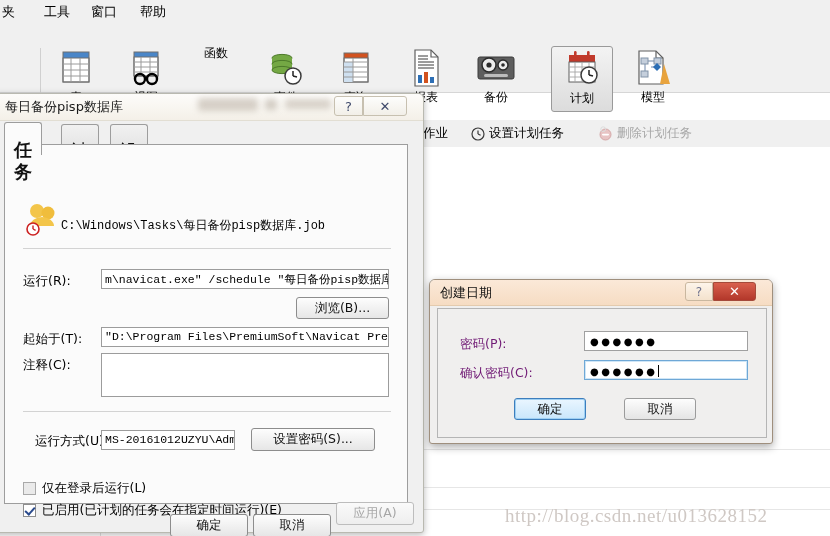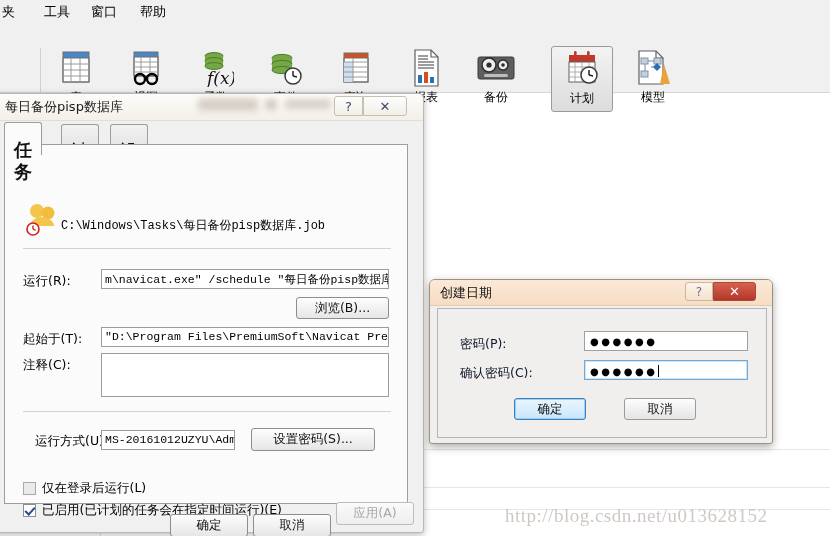--- a/index.html
+++ b/index.html
@@ -90,21 +90,21 @@
   #pwd-title{position:absolute;left:10px;top:4px;font-size:13px;font-family:"DejaVu Sans",sans-serif;color:#111;}
   #pwd-help{position:absolute;left:255px;top:2px;width:28px;height:19px;border:1px solid #c9b79f;
     border-radius:3px 0 0 3px;background:linear-gradient(#fdf4ea,#f4e2cd);display:flex;align-items:center;
     justify-content:center;font-size:12px;color:#6b6f8c;box-sizing:border-box;font-family:"DejaVu Sans",sans-serif;}
   #pwd-close{position:absolute;left:283px;top:2px;width:43px;height:19px;border:1px solid #a54a3a;
     border-radius:0 3px 3px 0;background:linear-gradient(#d9604d,#b2372a);display:flex;align-items:center;
     justify-content:center;font-size:13px;color:#fff;font-weight:bold;box-sizing:border-box;
     font-family:"DejaVu Sans",sans-serif;}
   #pwd-panel{position:absolute;left:7px;top:28px;width:330px;height:130px;
     background:#f0efee;border:1px solid #b5b5b5;box-sizing:border-box;}
-  .pwd-label{position:absolute;font-size:12.5px;font-family:"DejaVu Sans",sans-serif;color:#0f172a;}
+  .pwd-label{position:absolute;font-size:12.5px;font-family:"DejaVu Sans",sans-serif;color:#701a75;}
   .pwd-input{position:absolute;box-sizing:border-box;height:20px;background:#fff;
     border:1px solid #a0a0a0;font-size:10px;letter-spacing:2.5px;padding:4px 0 0 5px;color:#000;
     font-family:"DejaVu Sans",sans-serif;overflow:hidden;white-space:nowrap;}
   .pwd-input.focused{border:1px solid #6fa8d6;box-shadow:inset 0 0 0 1px #cfe6f7;}
   .caret{display:inline-block;width:1px;height:12px;background:#000;vertical-align:-2px;margin-left:1px;}
   .pbtn{position:absolute;box-sizing:border-box;height:22px;border:1px solid #9b9b9b;border-radius:3px;
     background:linear-gradient(#fdfdfd,#e4e4e4);font-size:12.5px;font-family:"DejaVu Sans",sans-serif;
     display:flex;align-items:center;justify-content:center;color:#111;}
   .pbtn.default{border:1px solid #3d7ebd;box-shadow:0 0 0 1px #9fd0f3 inset;
     background:linear-gradient(#eaf6ff,#c9e6fb);}
@@ -163,32 +163,20 @@
           </g>
           <circle cx="12" cy="30" r="5" fill="none" stroke="#000" stroke-width="2.4"></circle>
           <circle cx="24" cy="30" r="5" fill="none" stroke="#000" stroke-width="2.4"></circle>
           <line x1="17" y1="29" x2="19" y2="29" stroke="#000" stroke-width="2.4"></line>
         </svg>
       </div>
       <div class="rb-lab">视图</div>
     </div>
 
     <div class="rb-btn" style="left:185px;">
-      <div class="rb-ico">
-        <svg width="36" height="38" viewBox="0 0 36 38">
-          <g fill="#74a844" stroke="#4d7a2a" stroke-width="1">
-            <ellipse cx="16" cy="7" rx="9" ry="3.4"></ellipse>
-            <rect x="7" y="7" width="18" height="5" stroke="none"></rect>
-            <ellipse cx="16" cy="12" rx="9" ry="3.4"></ellipse>
-            <rect x="7" y="12" width="18" height="5" stroke="none"></rect>
-            <ellipse cx="16" cy="17" rx="9" ry="3.4"></ellipse>
-          </g>
-          <text x="9" y="35" font-family="DejaVu Serif, serif" font-size="17" font-style="italic" fill="#111">f(x)</text>
-        </svg>
-      </div>
       <div class="rb-lab">函数</div>
     </div>
 
     <div class="rb-btn" style="left:255px;">
       <div class="rb-ico">
         <svg width="38" height="38" viewBox="0 0 38 38">
           <g fill="#74a844" stroke="#4d7a2a" stroke-width="1">
             <ellipse cx="15" cy="9" rx="10" ry="3.6"></ellipse>
             <rect x="5" y="9" width="20" height="6" stroke="none"></rect>
             <ellipse cx="15" cy="15" rx="10" ry="3.6"></ellipse>
@@ -293,20 +281,41 @@
           <rect x="7" y="23" width="7" height="6" fill="#c5cfdc" stroke="#8293a8"></rect>
           <rect x="20" y="10" width="7" height="6" fill="#c5cfdc" stroke="#8293a8"></rect>
           <polygon points="19,19 23,15 27,19 23,23" fill="#2d6fb5"></polygon>
           <polygon points="30,16 36,36 26,36" fill="#e8a33d"></polygon>
         </svg>
       </div>
       <div class="rb-lab">模型</div>
     </div>
   </div>
 
+  <div class="abs" id="content-toolbar">
+    <div class="ct-item" style="left:2px;">
+      <span>作业</span>
+    </div>
+    <div class="ct-item" style="left:50px;">
+      <svg width="14" height="14" viewBox="0 0 14 14">
+        <circle cx="7" cy="7" r="6" fill="none" stroke="#3a3a3a" stroke-width="1.2"></circle>
+        <line x1="7" y1="7" x2="7" y2="3.4" stroke="#3a3a3a" stroke-width="1.2"></line>
+        <line x1="7" y1="7" x2="9.6" y2="8.2" stroke="#3a3a3a" stroke-width="1.2"></line>
+      </svg>
+      <span>设置计划任务</span>
+    </div>
+    <div class="ct-item" style="left:177px;color:#a8a8a8;">
+      <svg width="15" height="15" viewBox="0 0 15 15">
+        <circle cx="7.5" cy="8.5" r="5.5" fill="#e8c4c4" stroke="#d4a8a8" stroke-width="1"></circle>
+        <rect x="4" y="7.8" width="7" height="1.6" rx=".8" fill="#fff"></rect>
+        <circle cx="5.2" cy="3.2" r="2.4" fill="none" stroke="#dcdcdc" stroke-width="1"></circle>
+      </svg>
+      <span>删除计划任务</span>
+    </div>
+  </div>
 
   <div class="abs" id="content-body">
     <div class="grid-line" style="top:302px;"></div>
     <div class="grid-line" style="top:340px;"></div>
     <div class="grid-line" style="top:362px;"></div>
   </div>
 
 
   <div class="abs" id="grid-v1"></div>
   <div class="abs" id="createdate-row">

